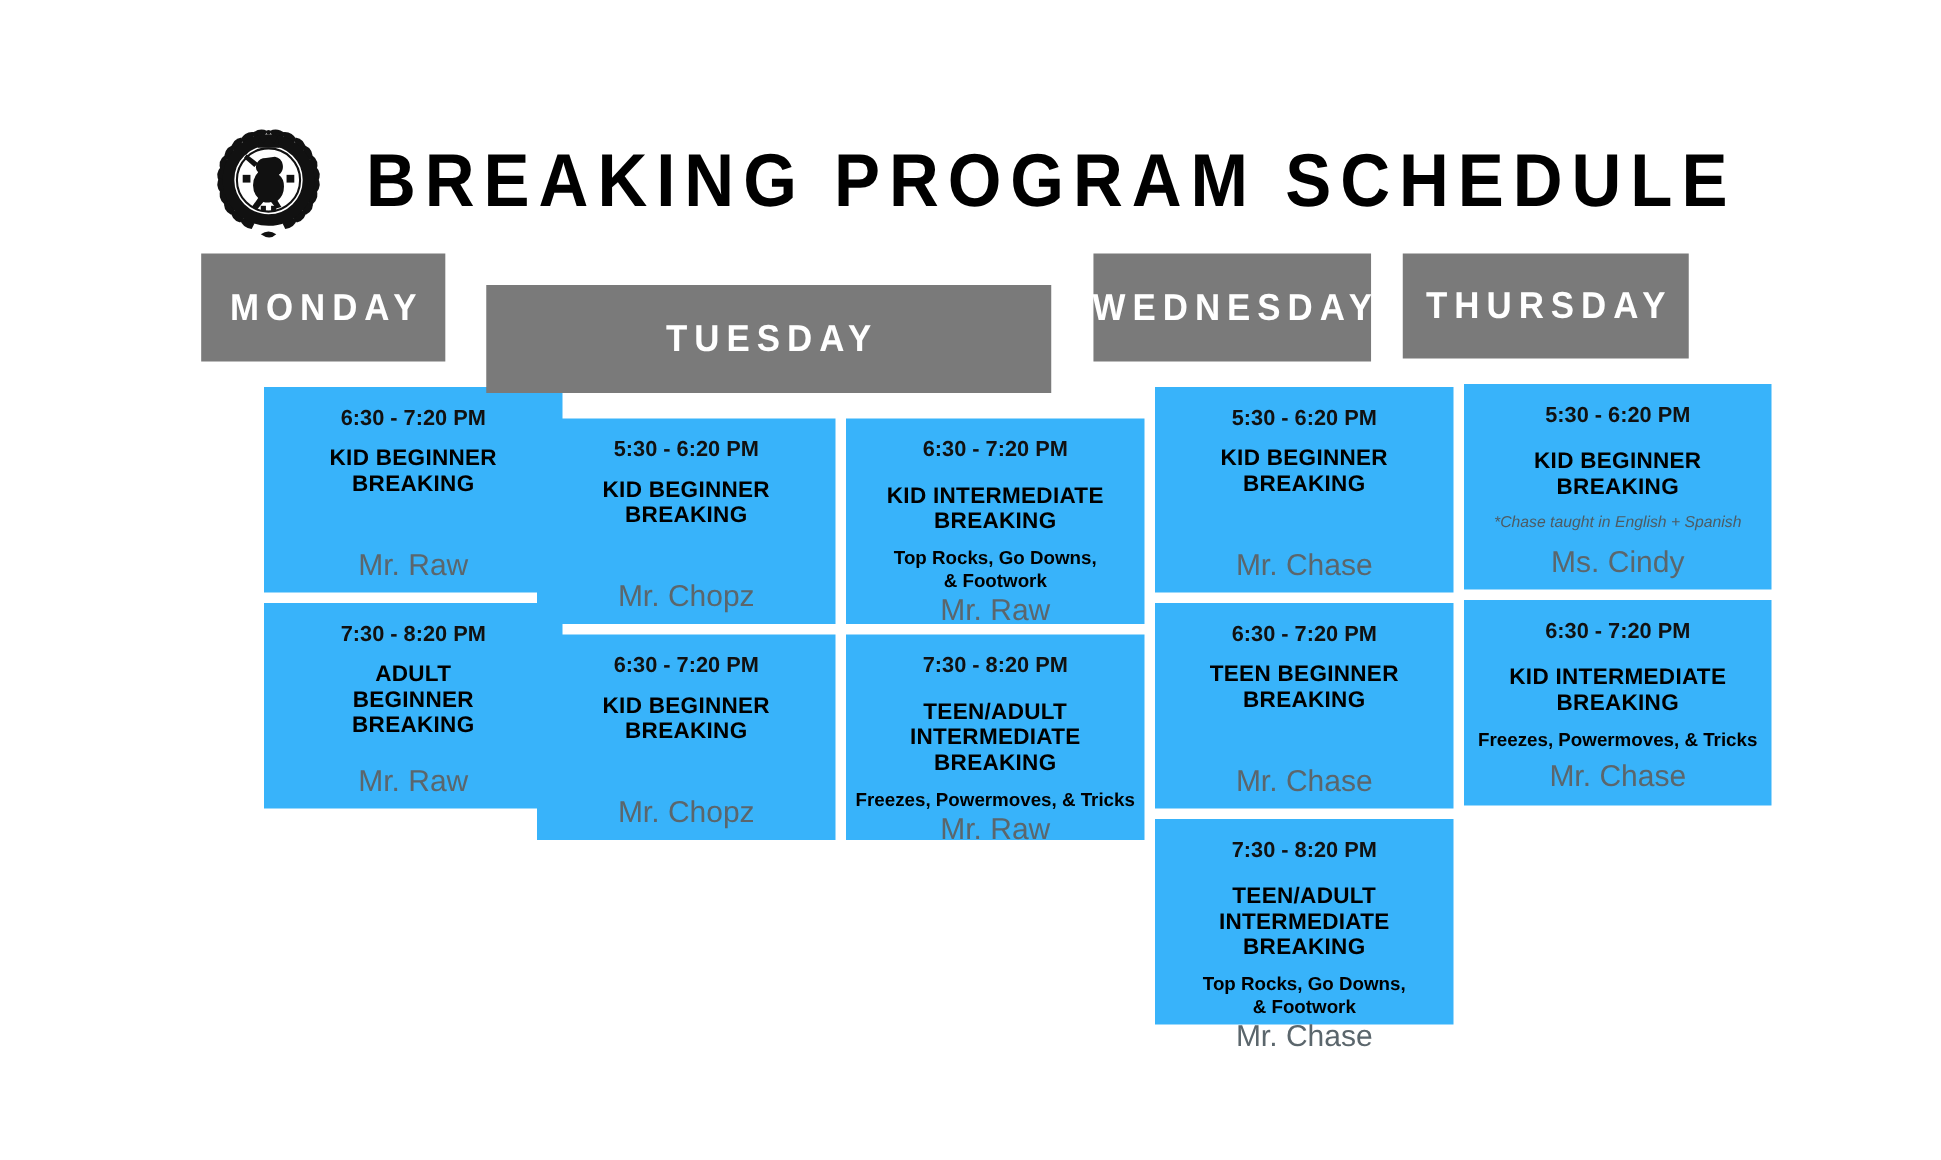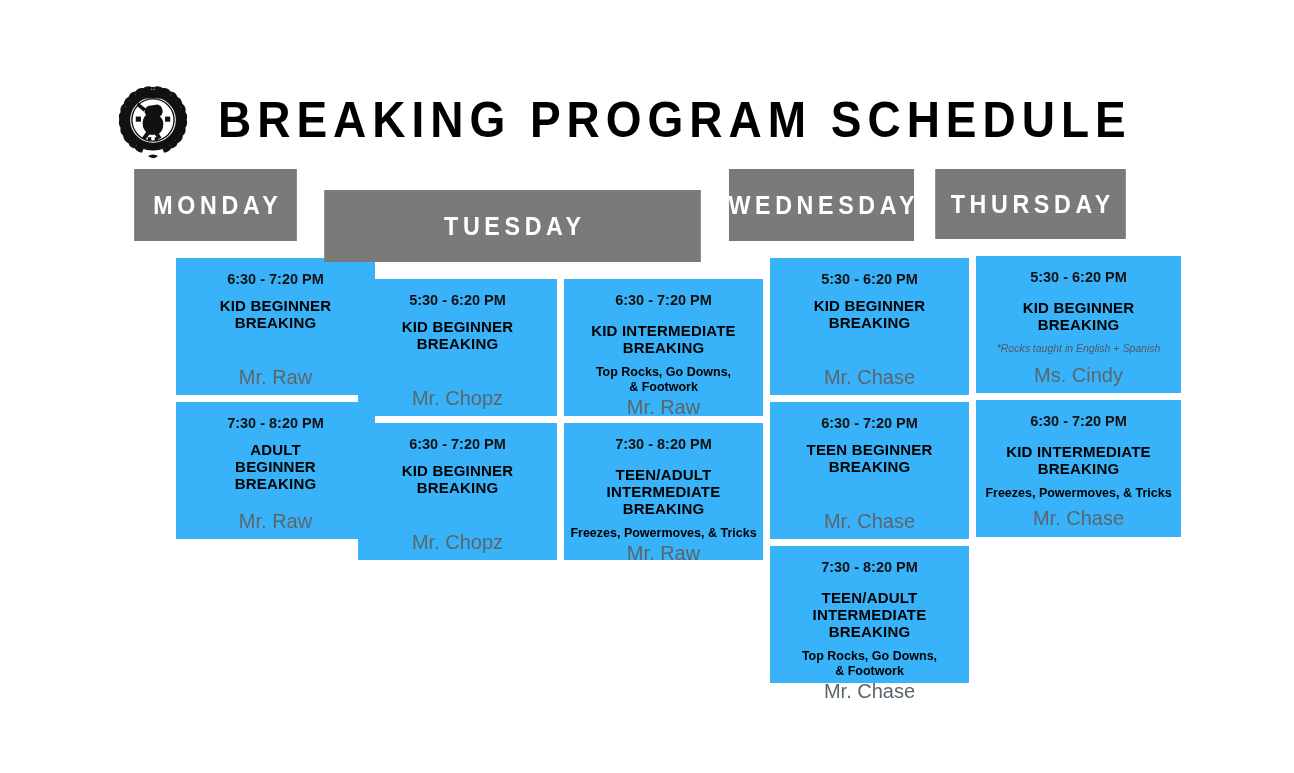--- a/index.html
+++ b/index.html
@@ -11,21 +11,21 @@
     height: 773px;
     background: #ffffff;
     font-family: "Liberation Sans", sans-serif;
     overflow: hidden;
     position: relative;
   }
 
   
   .title-row {
     position: absolute;
-    left: 110px;
+    left: 136px;
     top: 74px;
     display: flex;
     align-items: center;
     height: 92px;
   }
   .logo {
     width: 86px;
     height: 86px;
     flex: 0 0 86px;
     position: relative;
@@ -313,21 +313,21 @@
 
   <div class="day-col col-thu">
     <div class="day-header short">THURSDAY</div>
     <div class="cards-wrap">
       <div class="sub-col" style="width:205px">
 
         <div class="card thu">
           <div class="c-time">5:30 - 6:20 PM</div>
           <div class="c-title">KID BEGINNER
 BREAKING</div>
-          <div class="c-note">*Rocks taught in English + Spanish</div>
+          <div class="c-note">*Chase taught in English + Spanish</div>
           <div class="c-instructor">Ms. Cindy</div>
         </div>
 
         <div class="card thu pad-bottom2">
           <div class="c-time">6:30 - 7:20 PM</div>
           <div class="c-title">KID INTERMEDIATE
 BREAKING</div>
           <div class="c-desc">Freezes, Powermoves, &amp; Tricks</div>
           <div class="c-instructor">Mr. Chase</div>
         </div>

